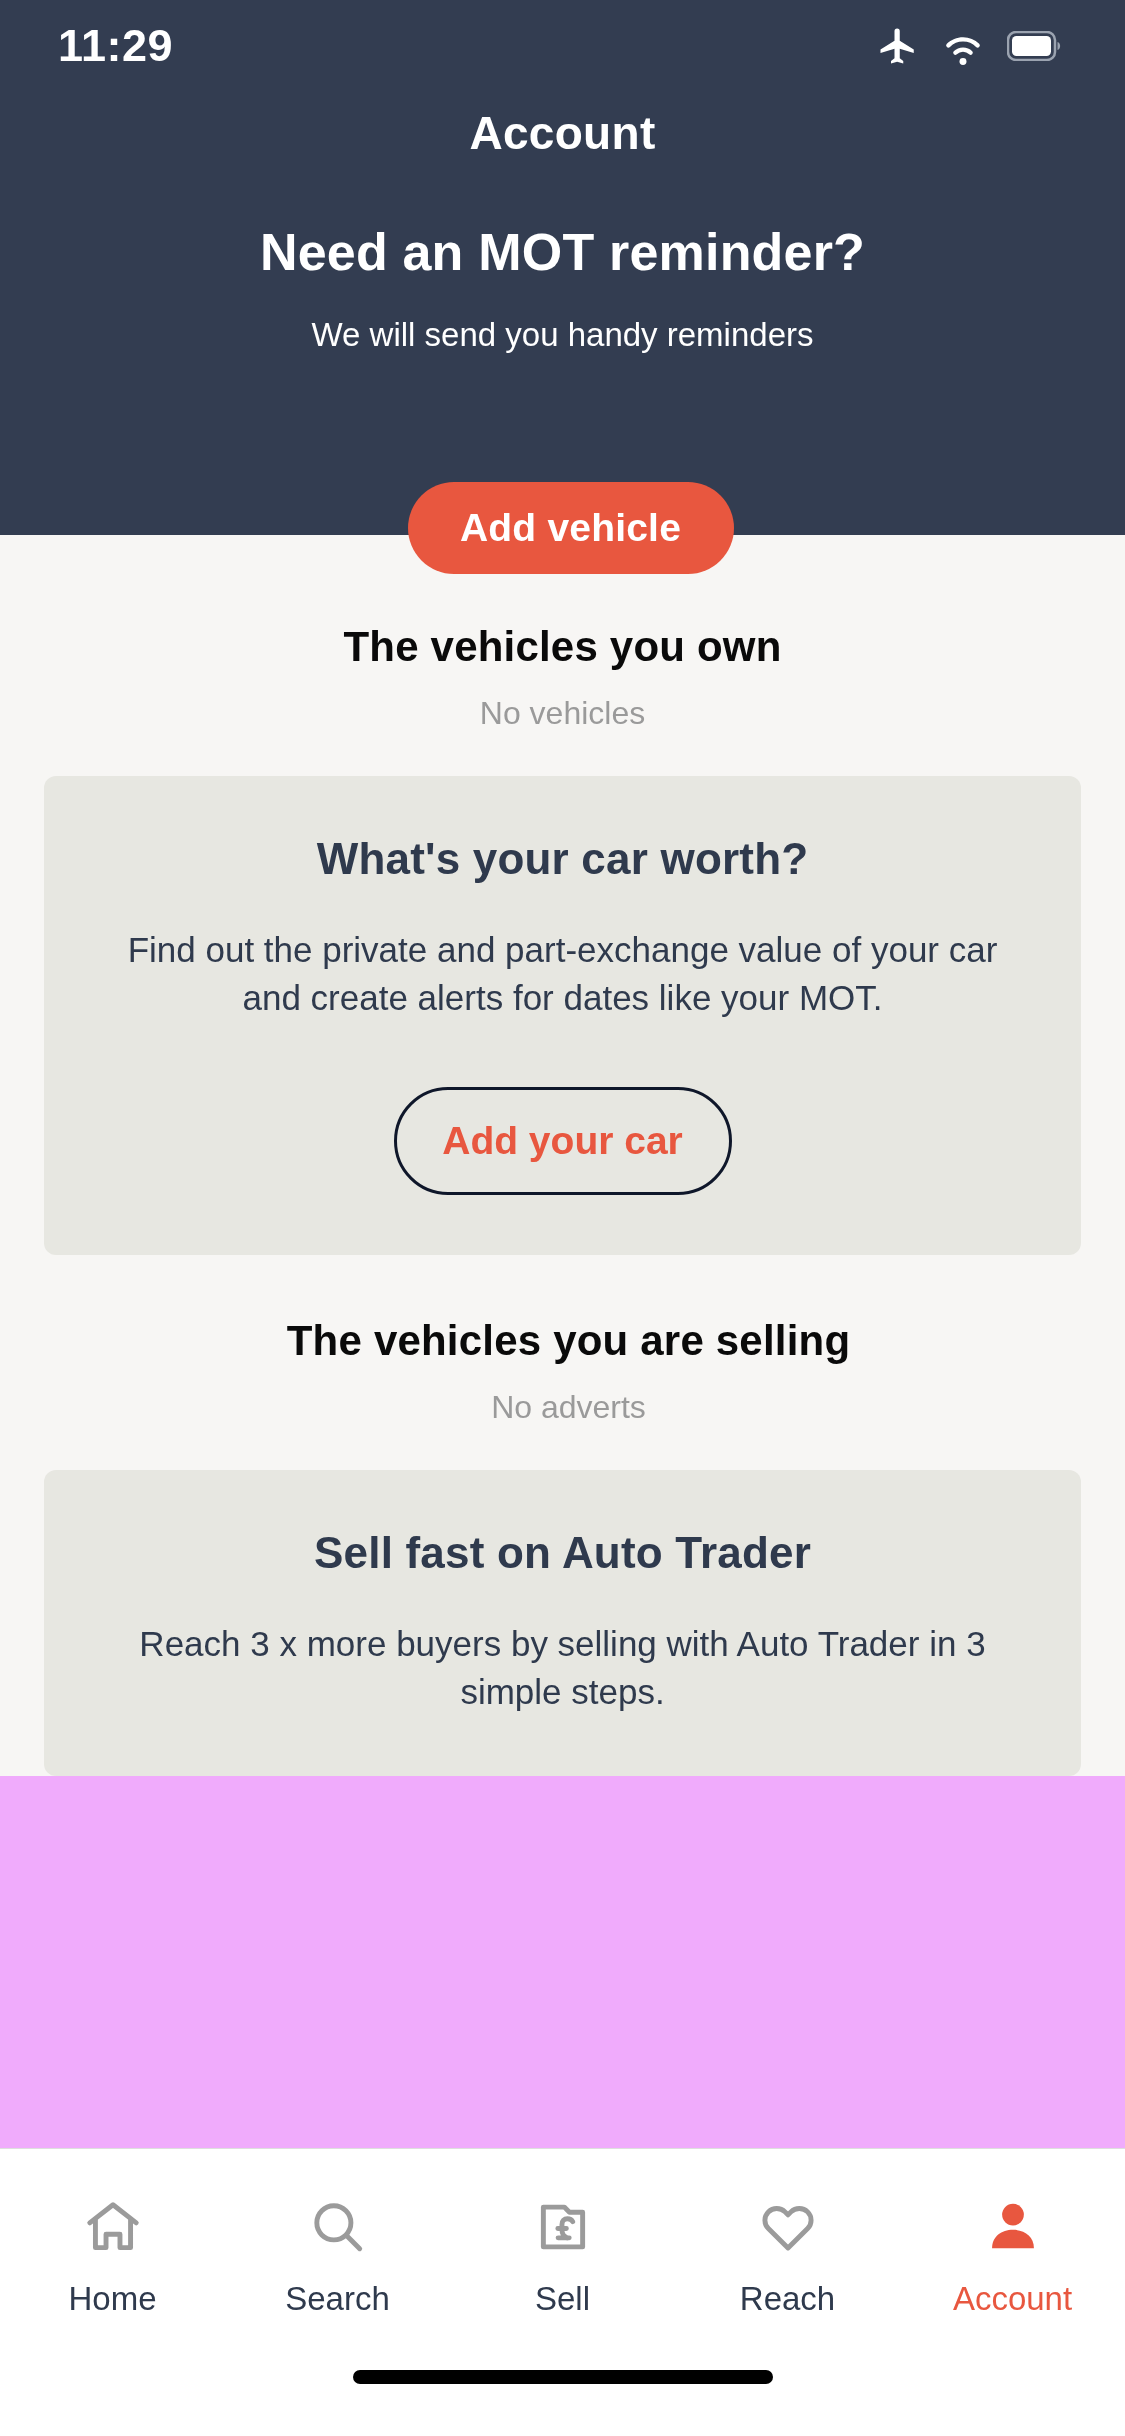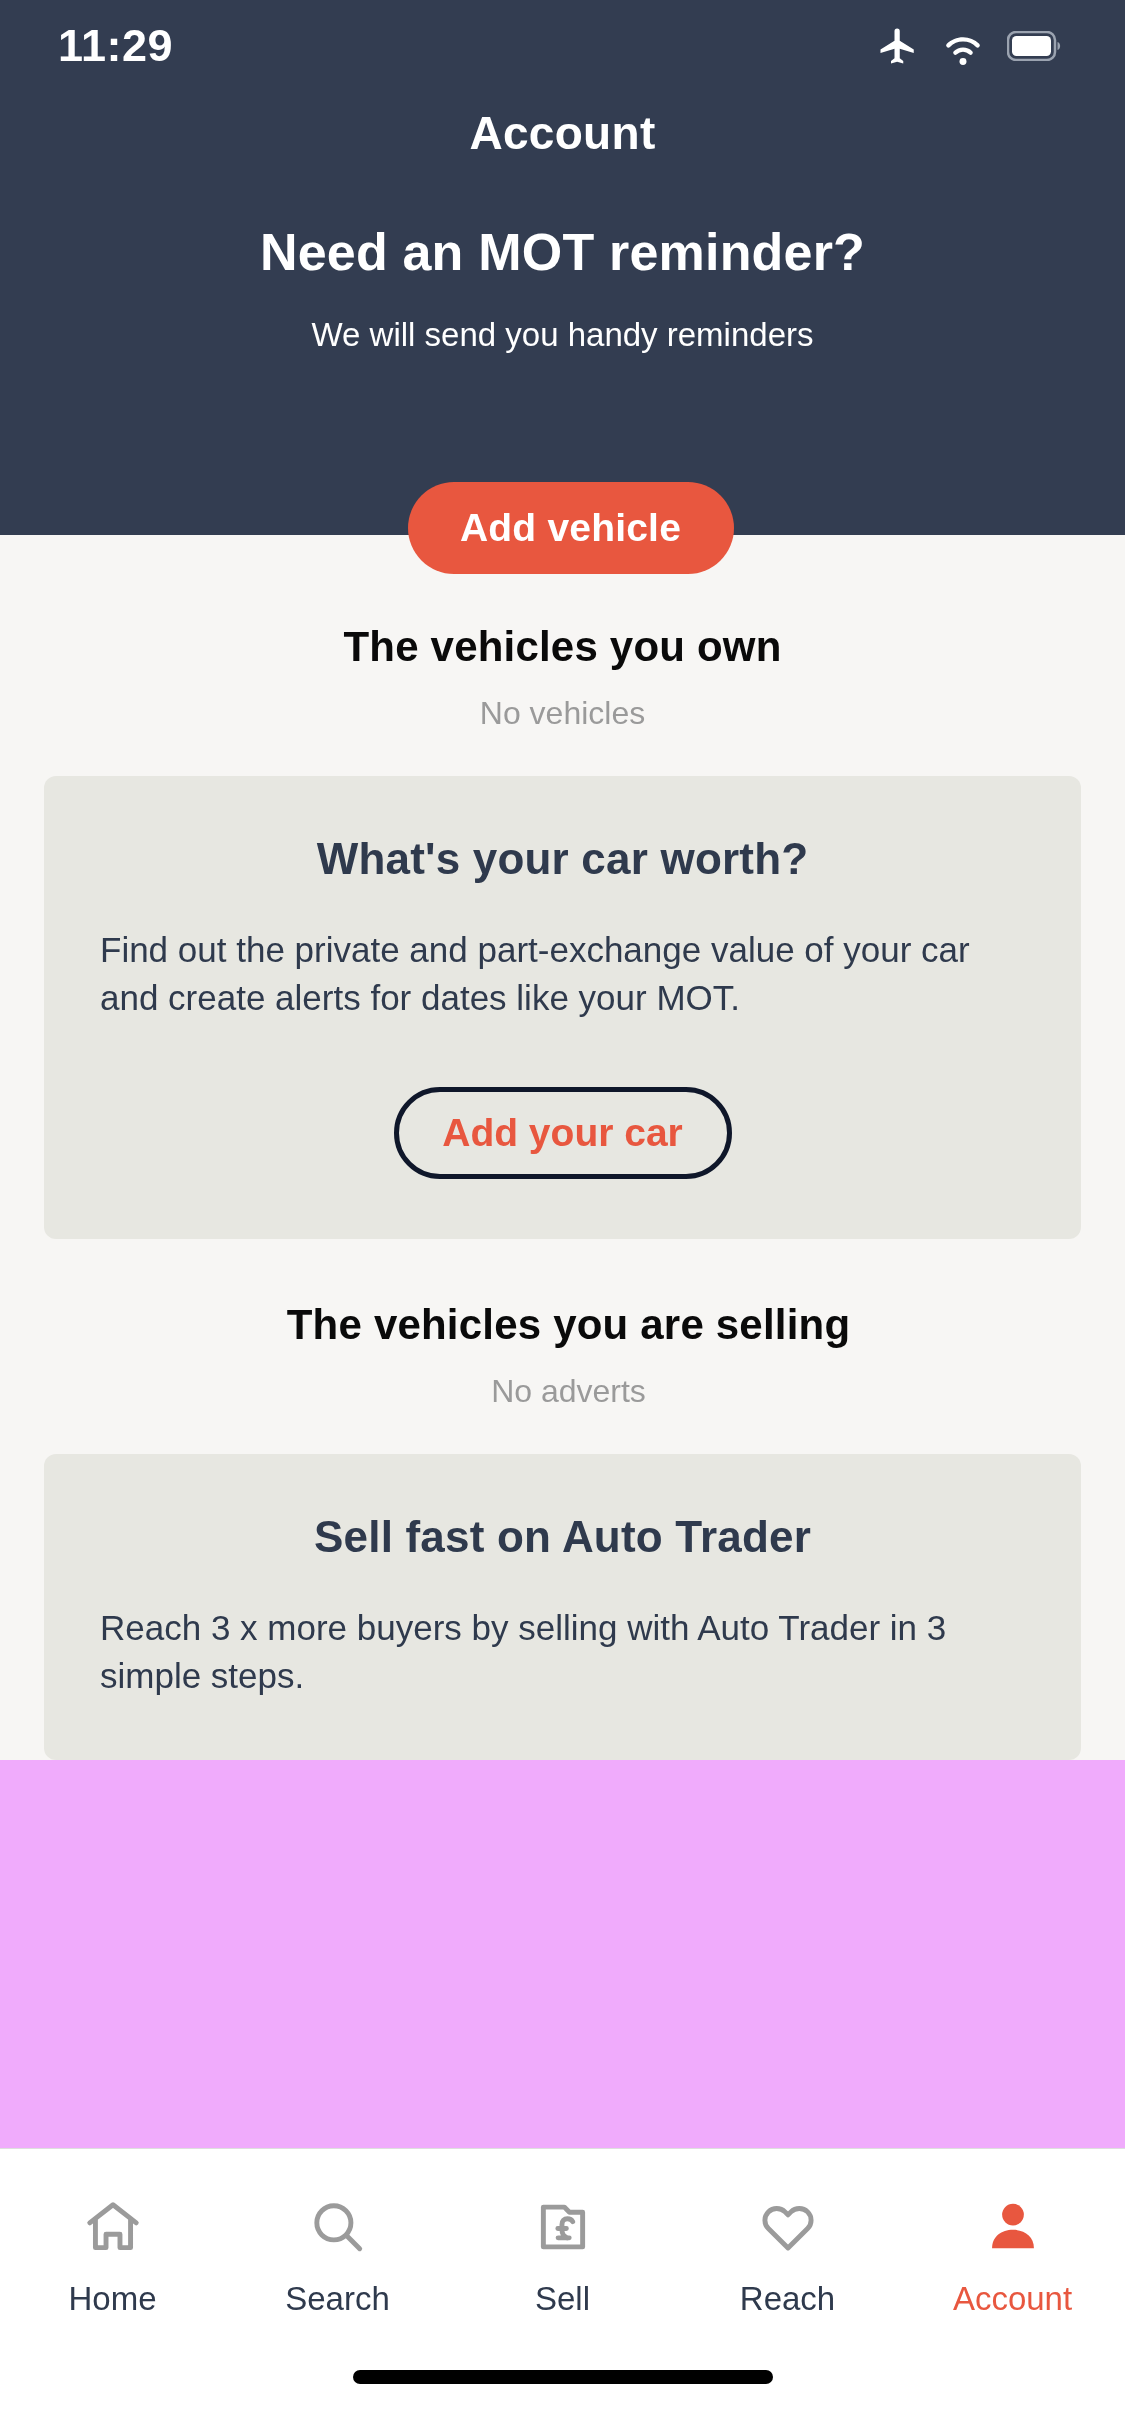--- a/index.html
+++ b/index.html
@@ -118,37 +118,38 @@
     padding:58px 56px 60px 56px;
   }
   .card-title {
     text-align:center;
     color:#2f3a4d;
     font-size:44px;
     font-weight:bold;
     letter-spacing:0.2px;
   }
   .card-body {
+    text-align:center;
     color:#2f3a4d;
     font-size:35px;
     font-weight:400;
     line-height:1.38;
     margin-top:42px;
   }
   .card-btn-wrap {
     display:flex; justify-content:center;
     margin-top:64px;
   }
   .btn-outline {
     background:transparent;
     color:#e8573f;
-    border:5px solid #0f172a;
+    border:3px solid #0f172a;
     border-radius:60px;
     width:338px;
-    height:92px;
+    height:108px;
     font-family:"Liberation Sans", sans-serif;
     font-size:39px;
     font-weight:bold;
     cursor:pointer;
   }
   .section-block { margin-top:62px;padding-left:12px; }
 
   
   .tabbar {
     position:absolute;

